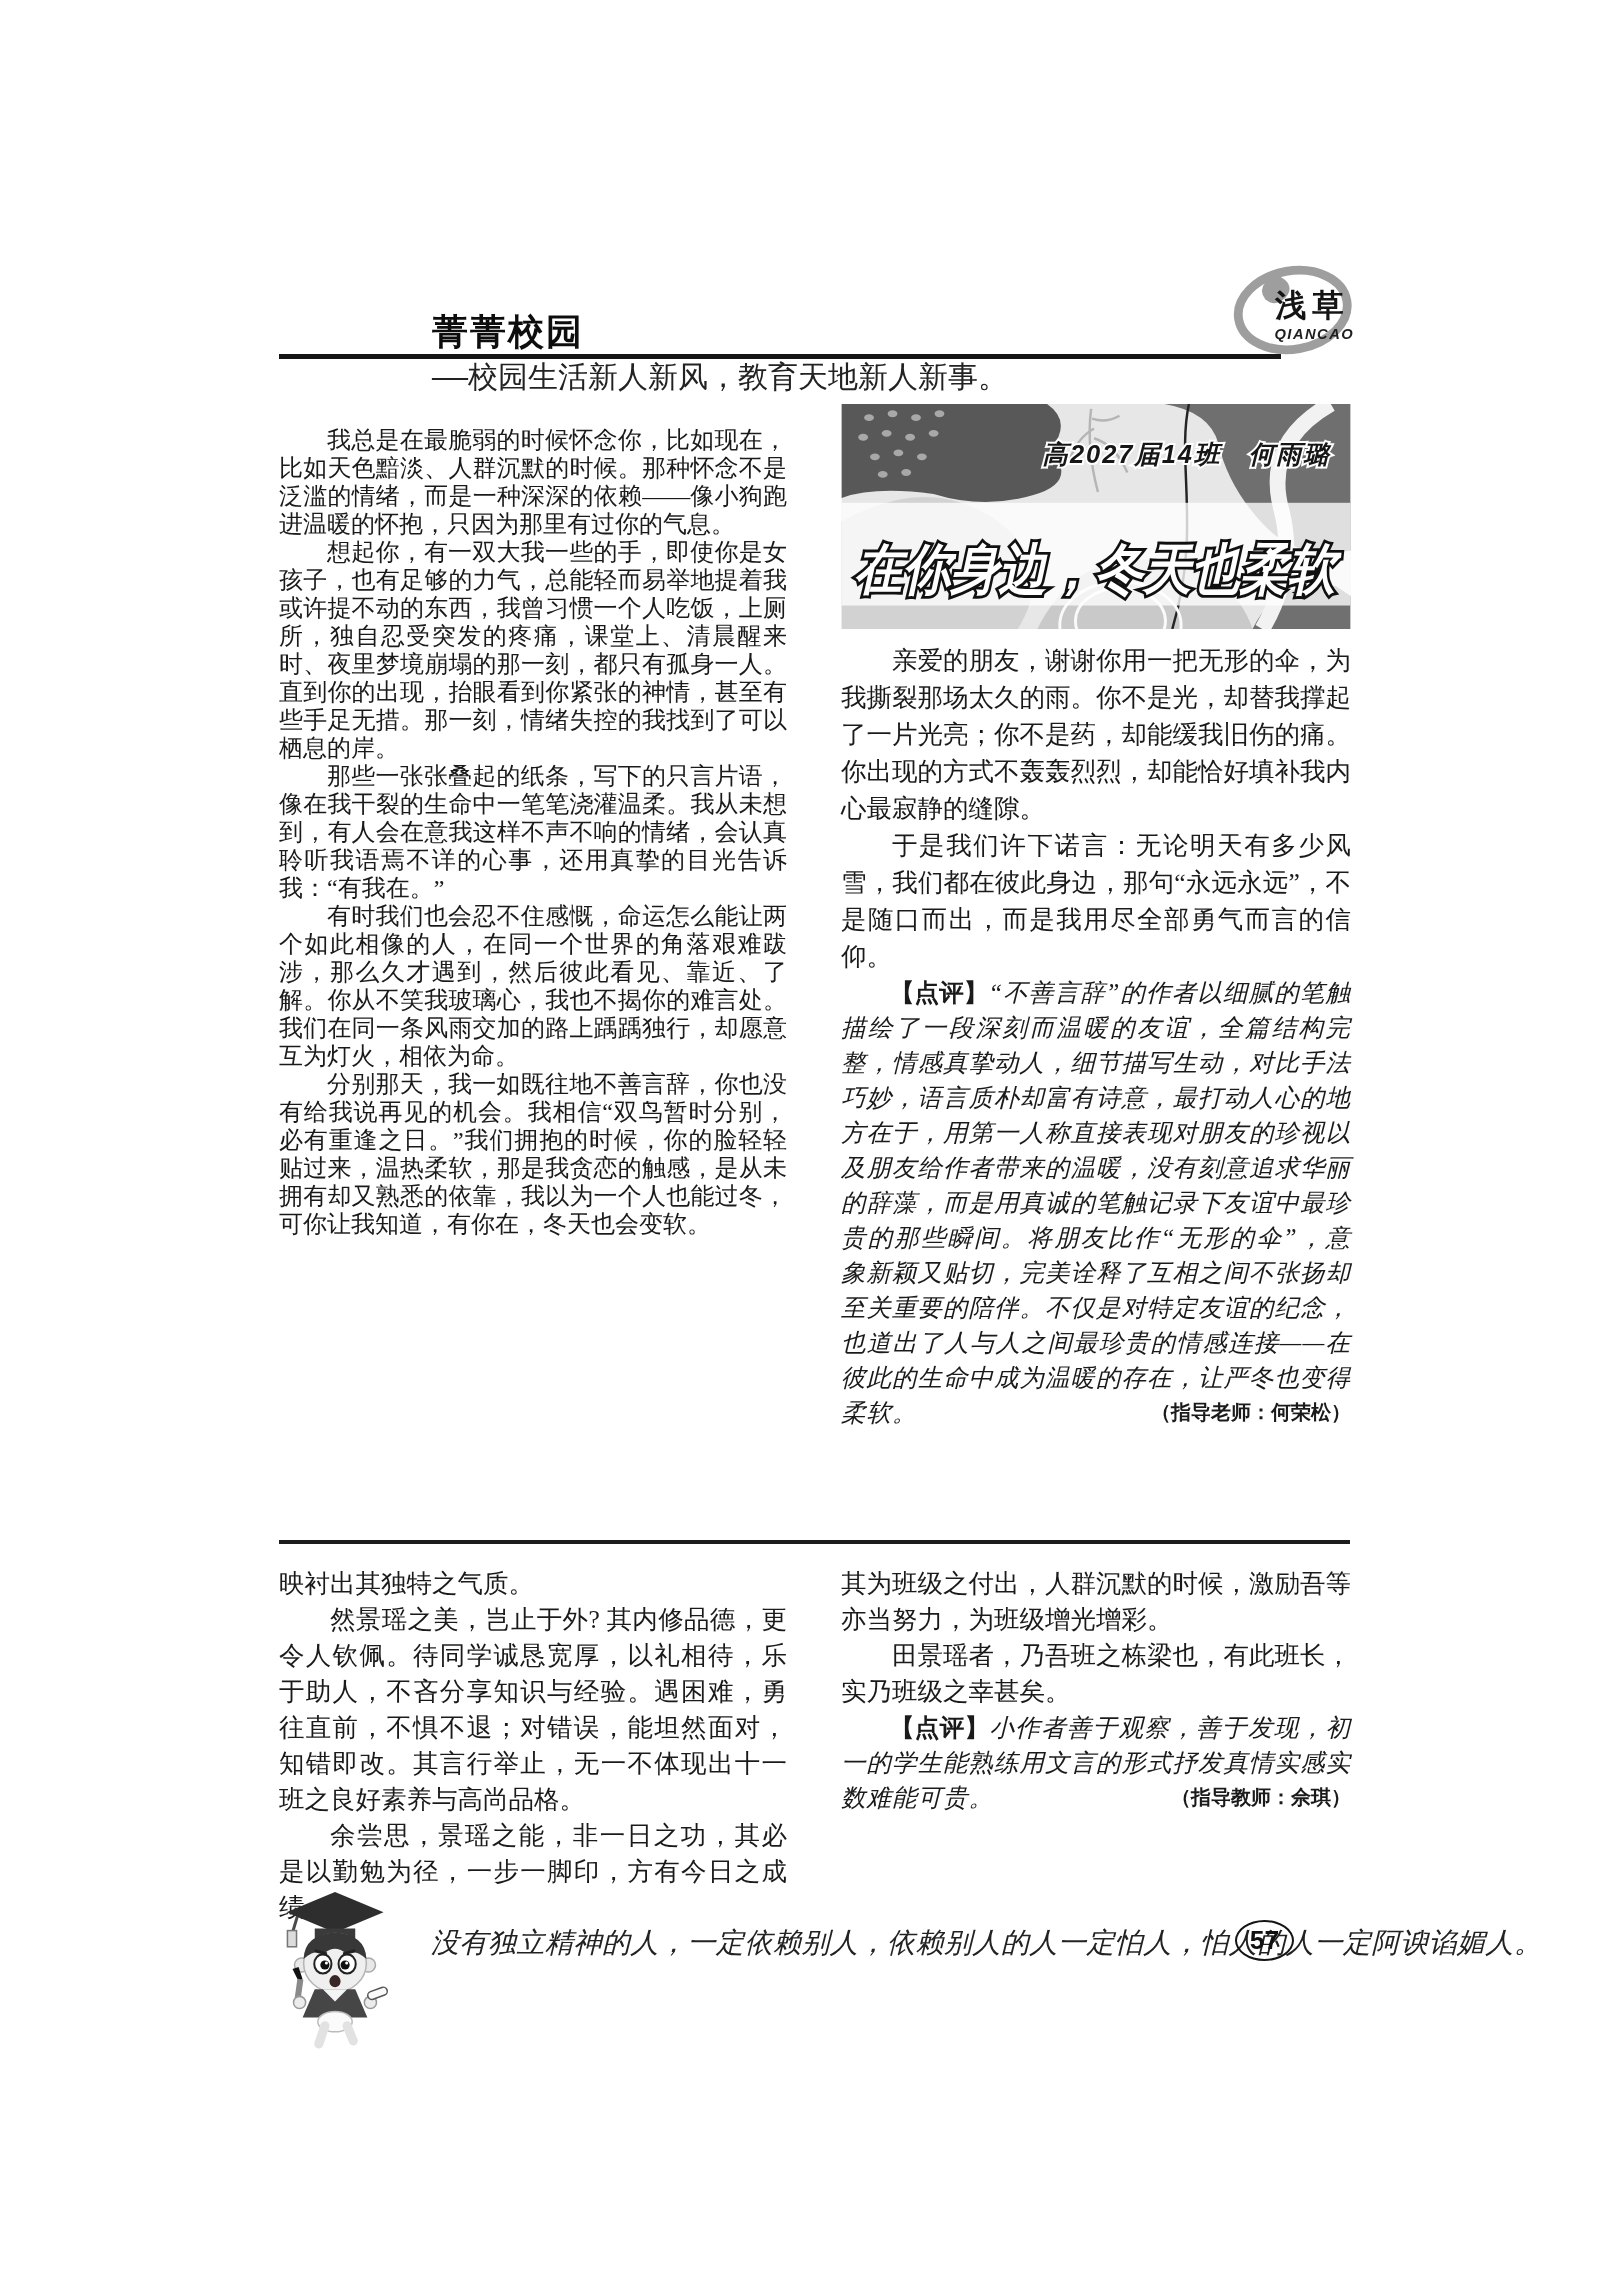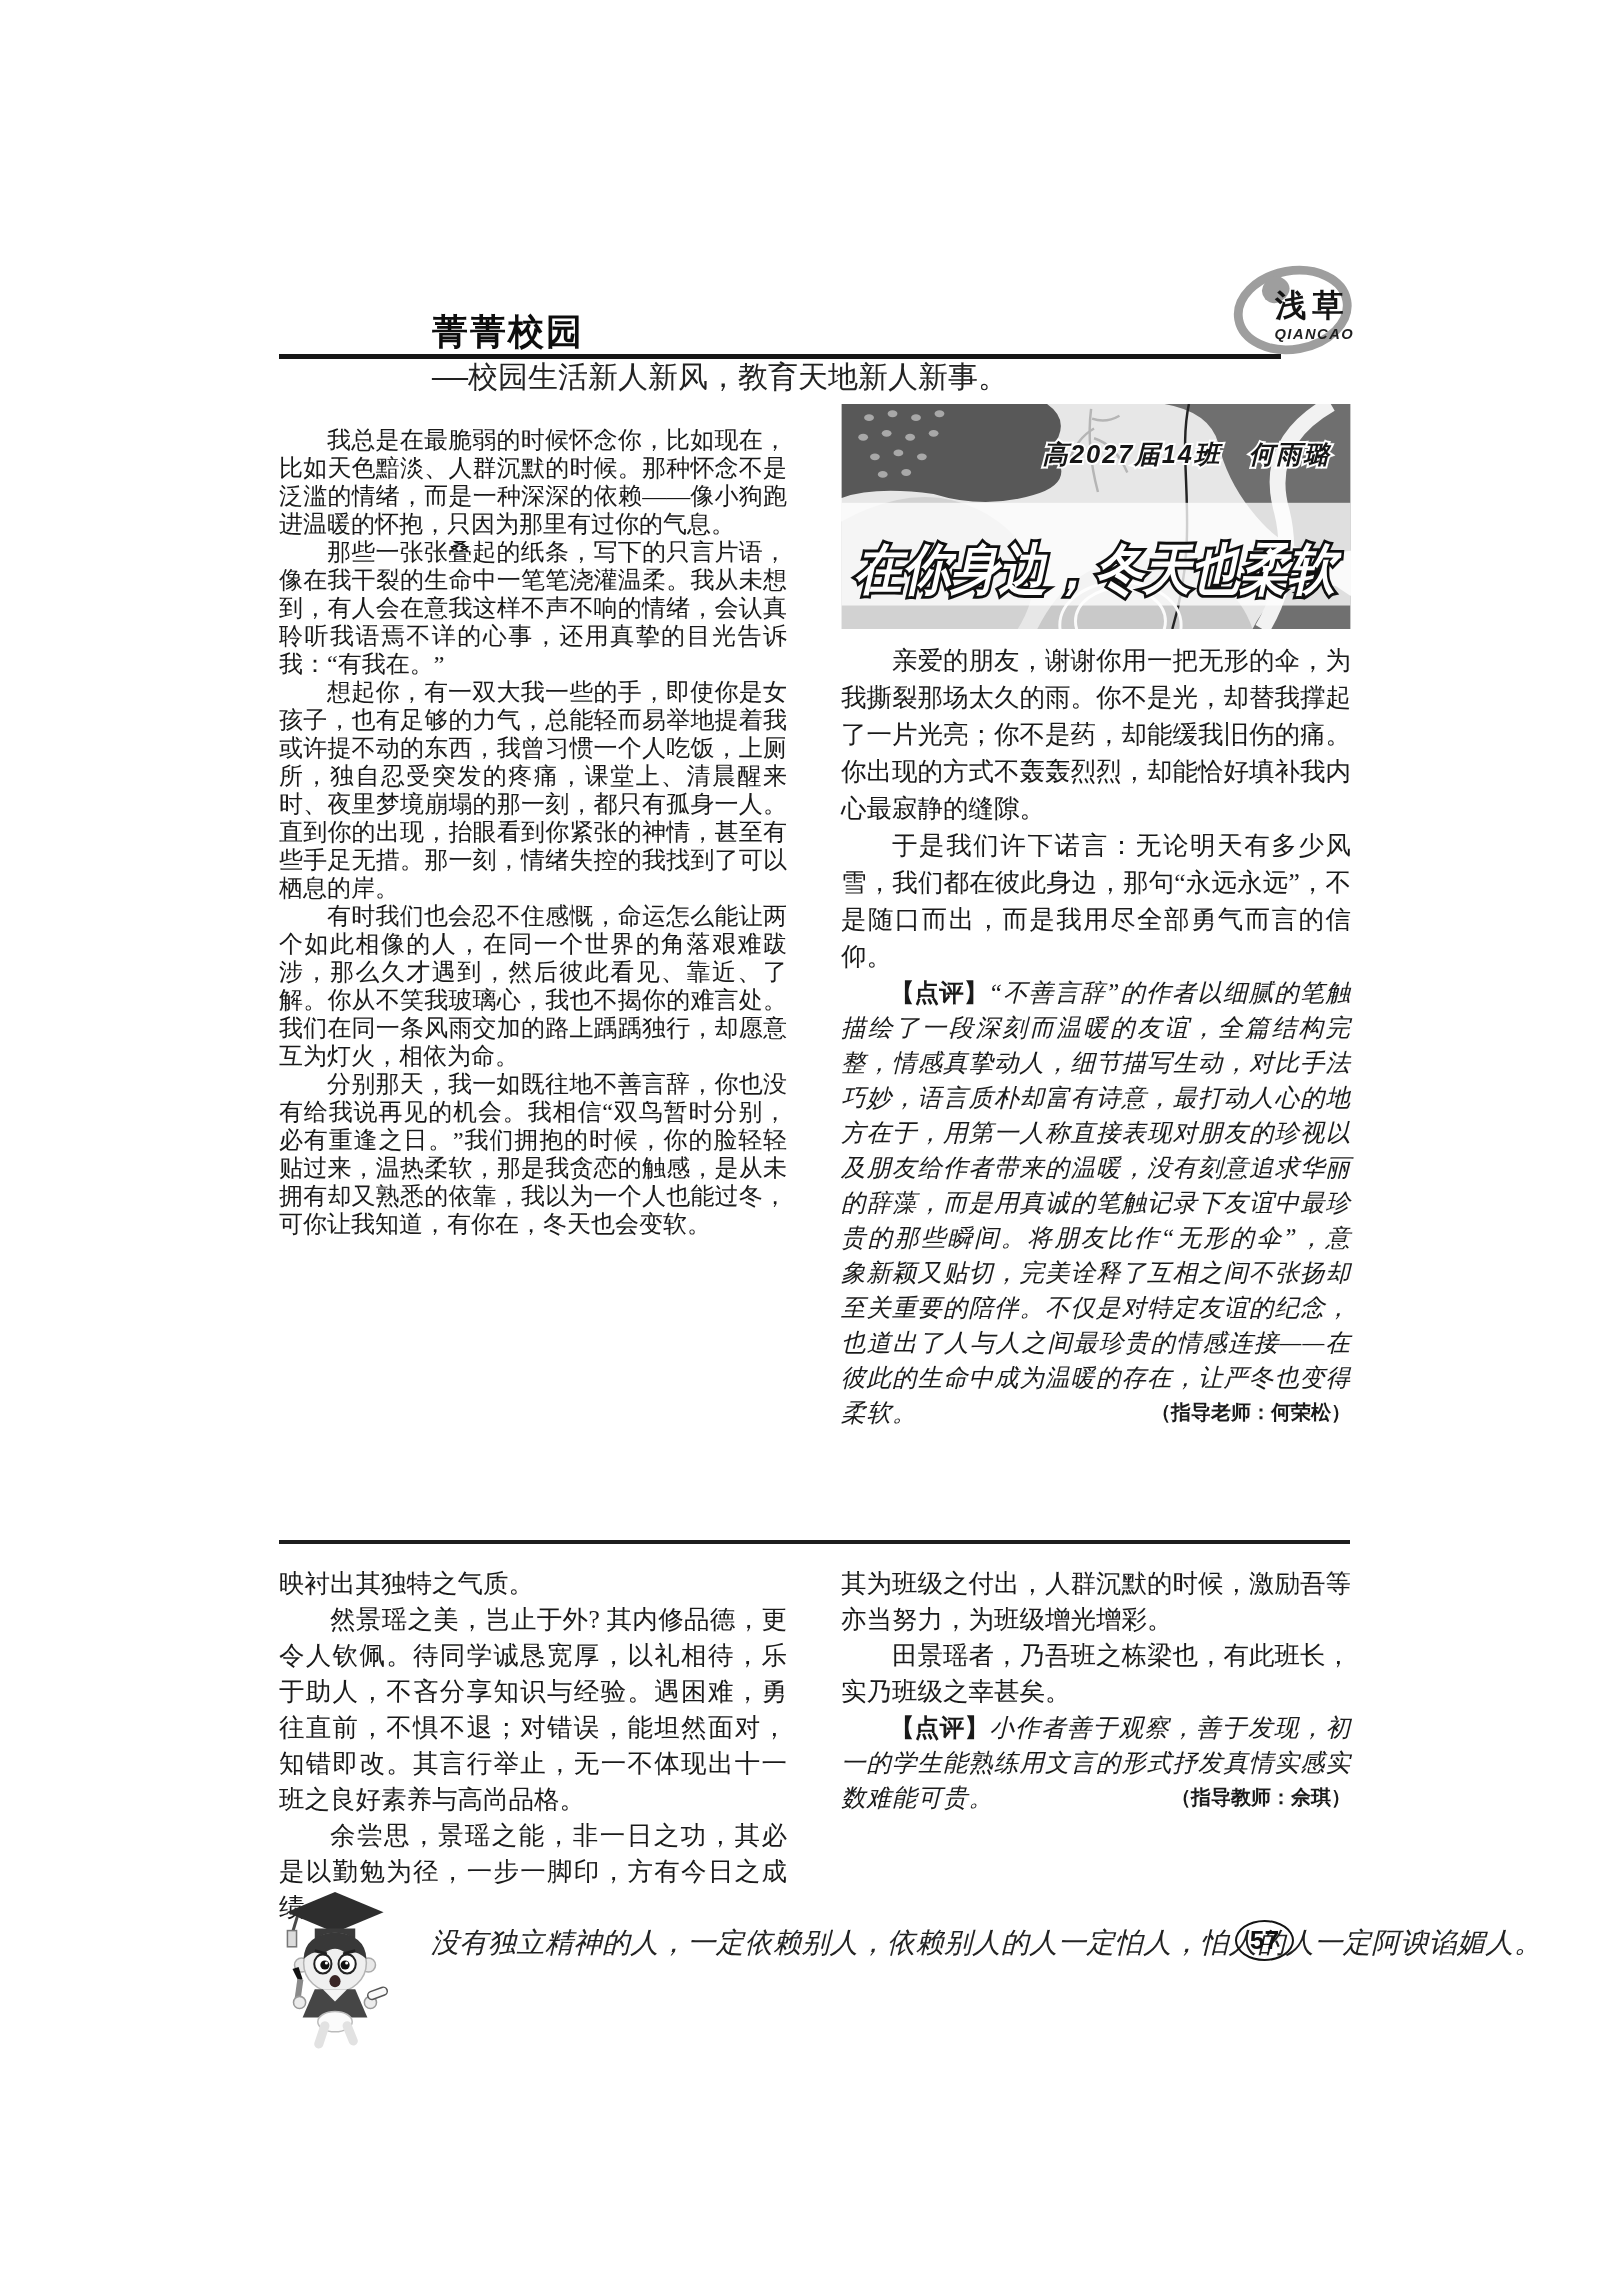--- a/index.html
+++ b/index.html
@@ -64,22 +64,22 @@
     <svg width="145" height="98" viewBox="0 0 148 100">
       <ellipse cx="62" cy="48" rx="56" ry="40" fill="#ffffff" stroke="#9e9e9e" stroke-width="9" transform="rotate(-10 62 48)"></ellipse>
       <path d="M34 20 q10 -11 20 -3 q9 8 1 18 q-11 11 -21 2 q-7 -9 0 -17 Z" fill="#9e9e9e"></path>
       <text x="82" y="54" text-anchor="middle" font-size="32" font-weight="bold" font-family="Liberation Serif, DejaVu Serif, serif" fill="#141414" letter-spacing="6">浅草</text>
       <text x="84" y="78" text-anchor="middle" font-size="15" font-weight="bold" font-style="italic" font-family="Liberation Sans, DejaVu Sans, sans-serif" fill="#1e1e1e" letter-spacing="1.5">QIANCAO</text>
     </svg>
   </div>
 
   <div class="col col-tl">
     <p class="indent">我总是在最脆弱的时候怀念你，比如现在，比如天色黯淡、人群沉默的时候。那种怀念不是泛滥的情绪，而是一种深深的依赖——像小狗跑进温暖的怀抱，只因为那里有过你的气息。</p>
+    <p class="indent">想起你，有一双大我一些的手，即使你是女孩子，也有足够的力气，总能轻而易举地提着我或许提不动的东西，我曾习惯一个人吃饭，上厕所，独自忍受突发的疼痛，课堂上、清晨醒来时、夜里梦境崩塌的那一刻，都只有孤身一人。直到你的出现，抬眼看到你紧张的神情，甚至有些手足无措。那一刻，情绪失控的我找到了可以栖息的岸。</p>
     <p class="indent">那些一张张叠起的纸条，写下的只言片语，像在我干裂的生命中一笔笔浇灌温柔。我从未想到，有人会在意我这样不声不响的情绪，会认真聆听我语焉不详的心事，还用真挚的目光告诉我：“有我在。”</p>
-    <p class="indent">想起你，有一双大我一些的手，即使你是女孩子，也有足够的力气，总能轻而易举地提着我或许提不动的东西，我曾习惯一个人吃饭，上厕所，独自忍受突发的疼痛，课堂上、清晨醒来时、夜里梦境崩塌的那一刻，都只有孤身一人。直到你的出现，抬眼看到你紧张的神情，甚至有些手足无措。那一刻，情绪失控的我找到了可以栖息的岸。</p>
     <p class="indent">有时我们也会忍不住感慨，命运怎么能让两个如此相像的人，在同一个世界的角落艰难跋涉，那么久才遇到，然后彼此看见、靠近、了解。你从不笑我玻璃心，我也不揭你的难言处。我们在同一条风雨交加的路上踽踽独行，却愿意互为灯火，相依为命。</p>
     <p class="indent">分别那天，我一如既往地不善言辞，你也没有给我说再见的机会。我相信“双鸟暂时分别，必有重逢之日。”我们拥抱的时候，你的脸轻轻贴过来，温热柔软，那是我贪恋的触感，是从未拥有却又熟悉的依靠，我以为一个人也能过冬，可你让我知道，有你在，冬天也会变软。</p>
   </div>
 
   <div class="banner">
     <svg width="510" height="225" viewBox="0 0 520 230">
       <rect x="0" y="0" width="520" height="230" fill="#e7e7e7"></rect>
 
       <path d="M0 120 Q90 70 160 120 Q220 165 180 230 L0 230 Z" fill="#d2d2d2"></path>
       <path d="M200 230 Q240 150 320 160 Q400 170 420 230 Z" fill="#c9c9c9"></path>

